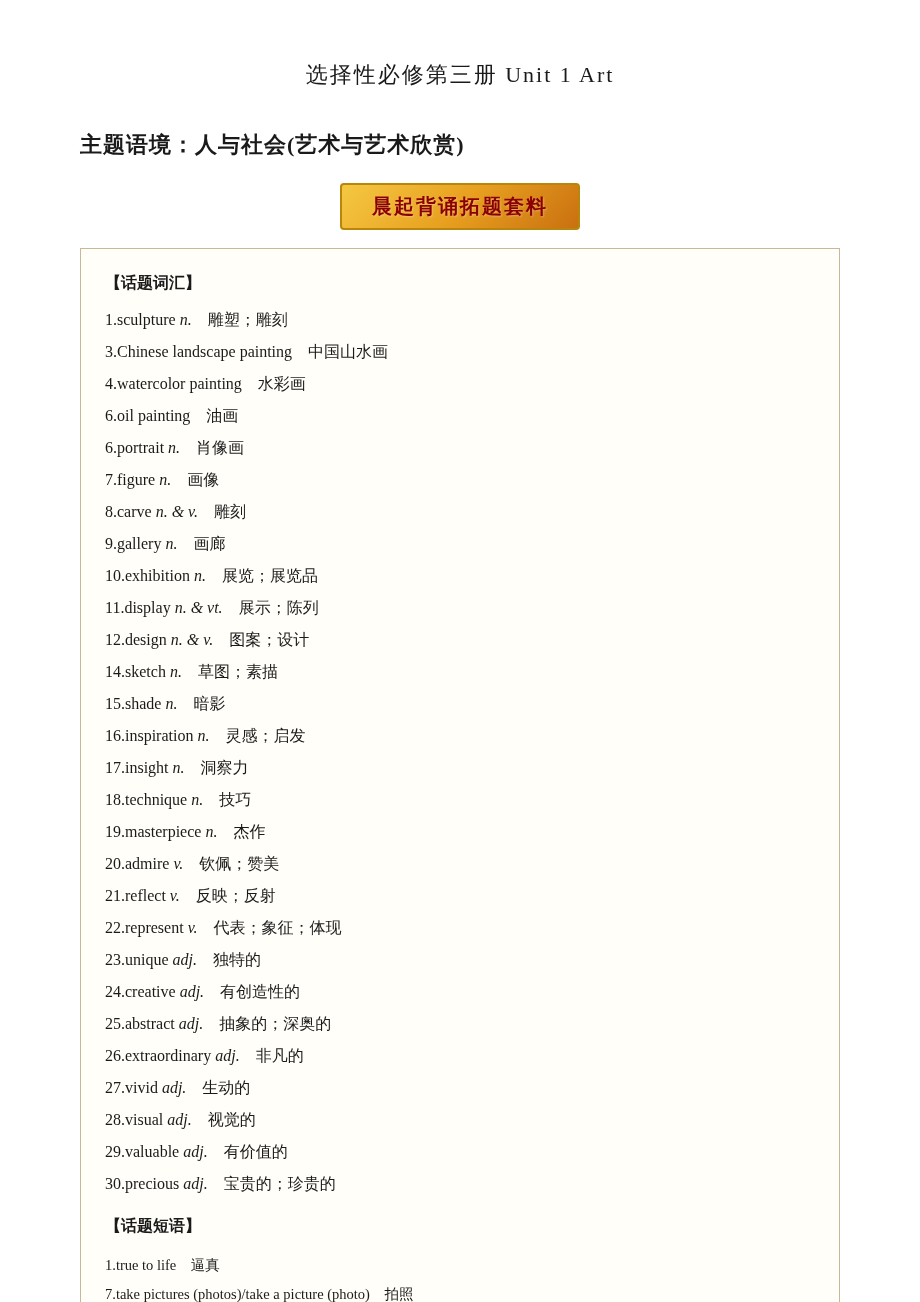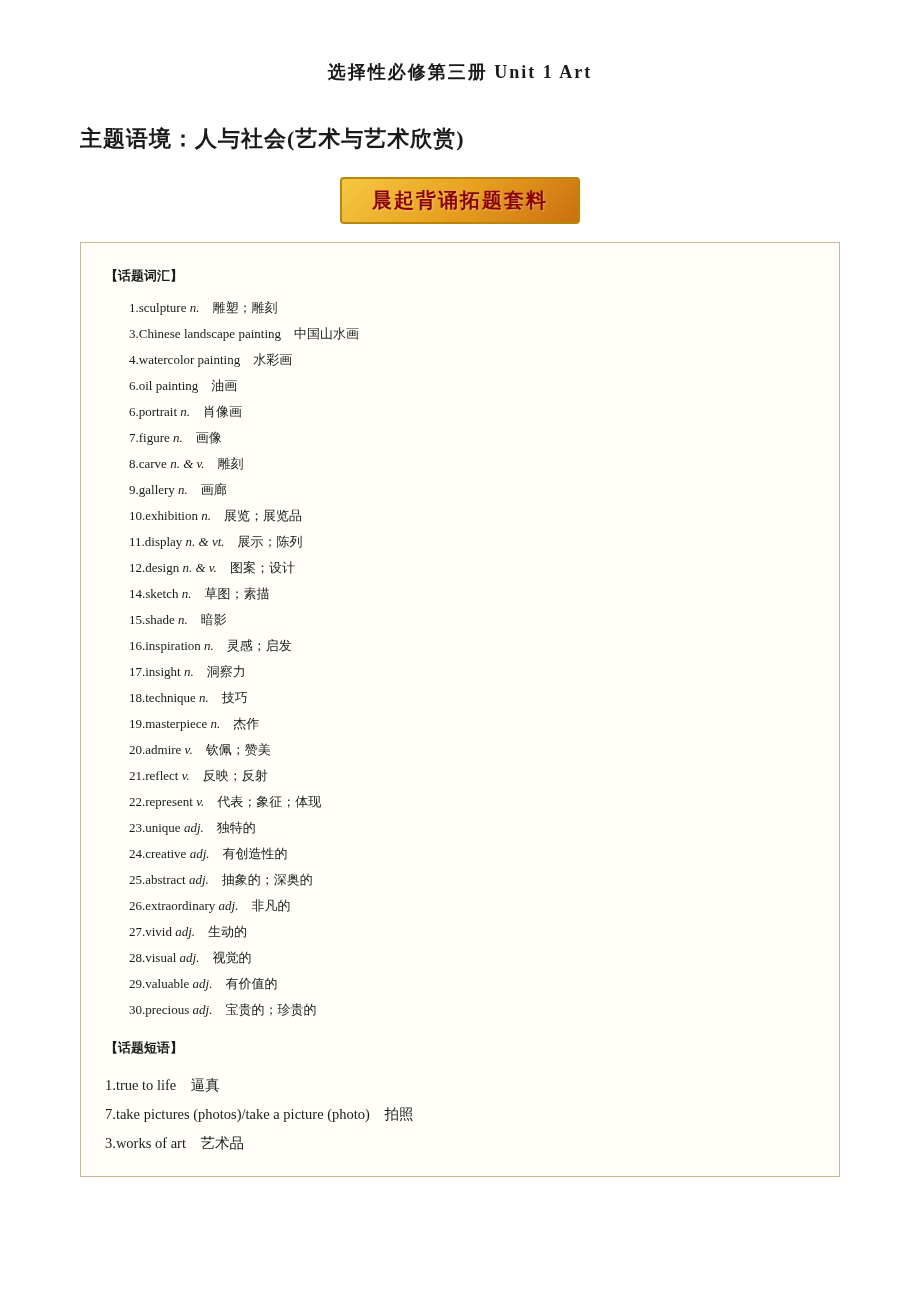--- a/index.html
+++ b/index.html
@@ -12,22 +12,22 @@
       width: 920px;
       min-height: 1302px;
       background: #ffffff;
       font-family: "SimSun", "宋体", "Times New Roman", serif;
       color: #1a1a1a;
       padding: 60px 80px 60px 80px;
     }
 
     .page-title {
       text-align: center;
-      font-size: 18px;
-      font-weight: bold;
+      font-size: 22px;
+      font-weight: normal;
       margin-bottom: 40px;
       letter-spacing: 2px;
     }
 
     .theme-title {
       font-size: 22px;
       font-weight: bold;
       margin-bottom: 23px;
       letter-spacing: 1px;
     }
@@ -52,30 +52,29 @@
     }
 
     .content-box {
       border: 1px solid #c8b89a;
       padding: 18px 24px 18px 24px;
       background: #fffef8;
     }
 
     .section-header {
       font-weight: bold;
-      font-size: 13px;
+      font-size: 16px;
       margin-bottom: 10px;
       margin-top: 6px;
     }
 
     .vocab-list {
-      font-size: 13px;
+      font-size: 16px;
       line-height: 2.0;
       list-style: none;
-      margin-left: 24px;
     }
 
     .vocab-list li {
       margin-bottom: 0px;
     }
 
     .phrase-list {
       font-size: 14.5px;
       line-height: 2.0;
       list-style: none;

